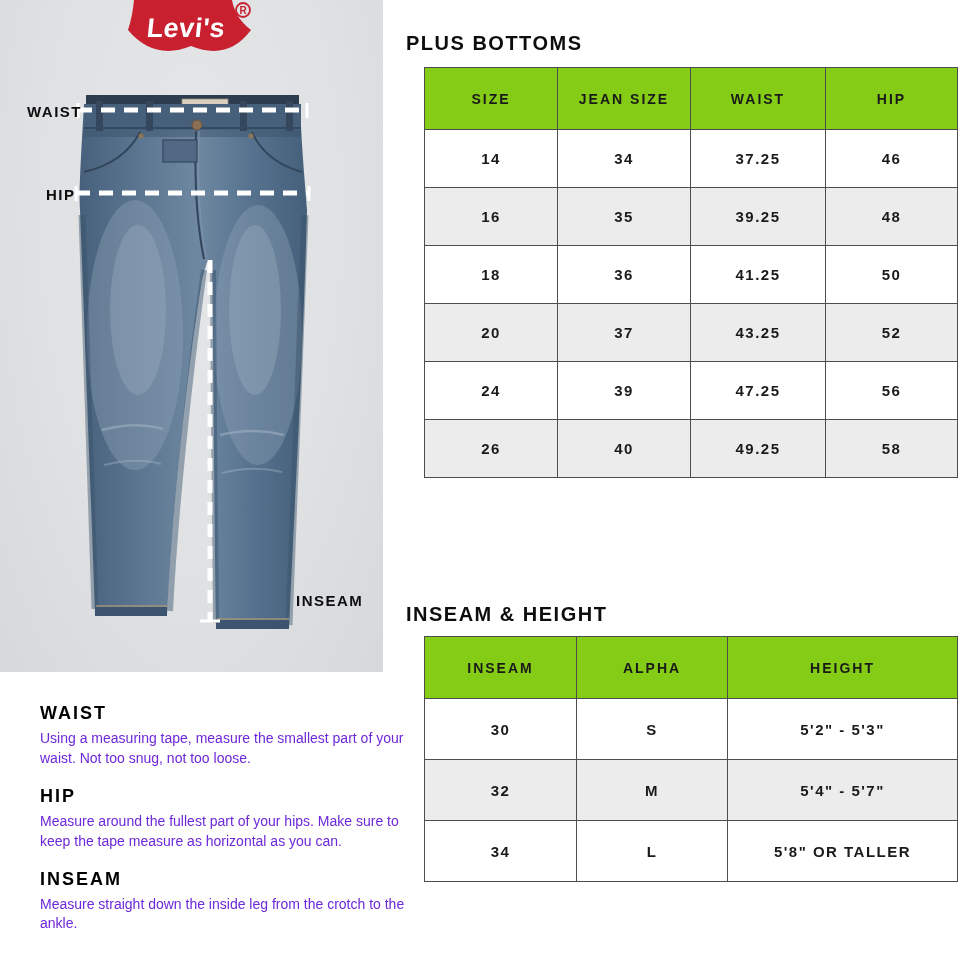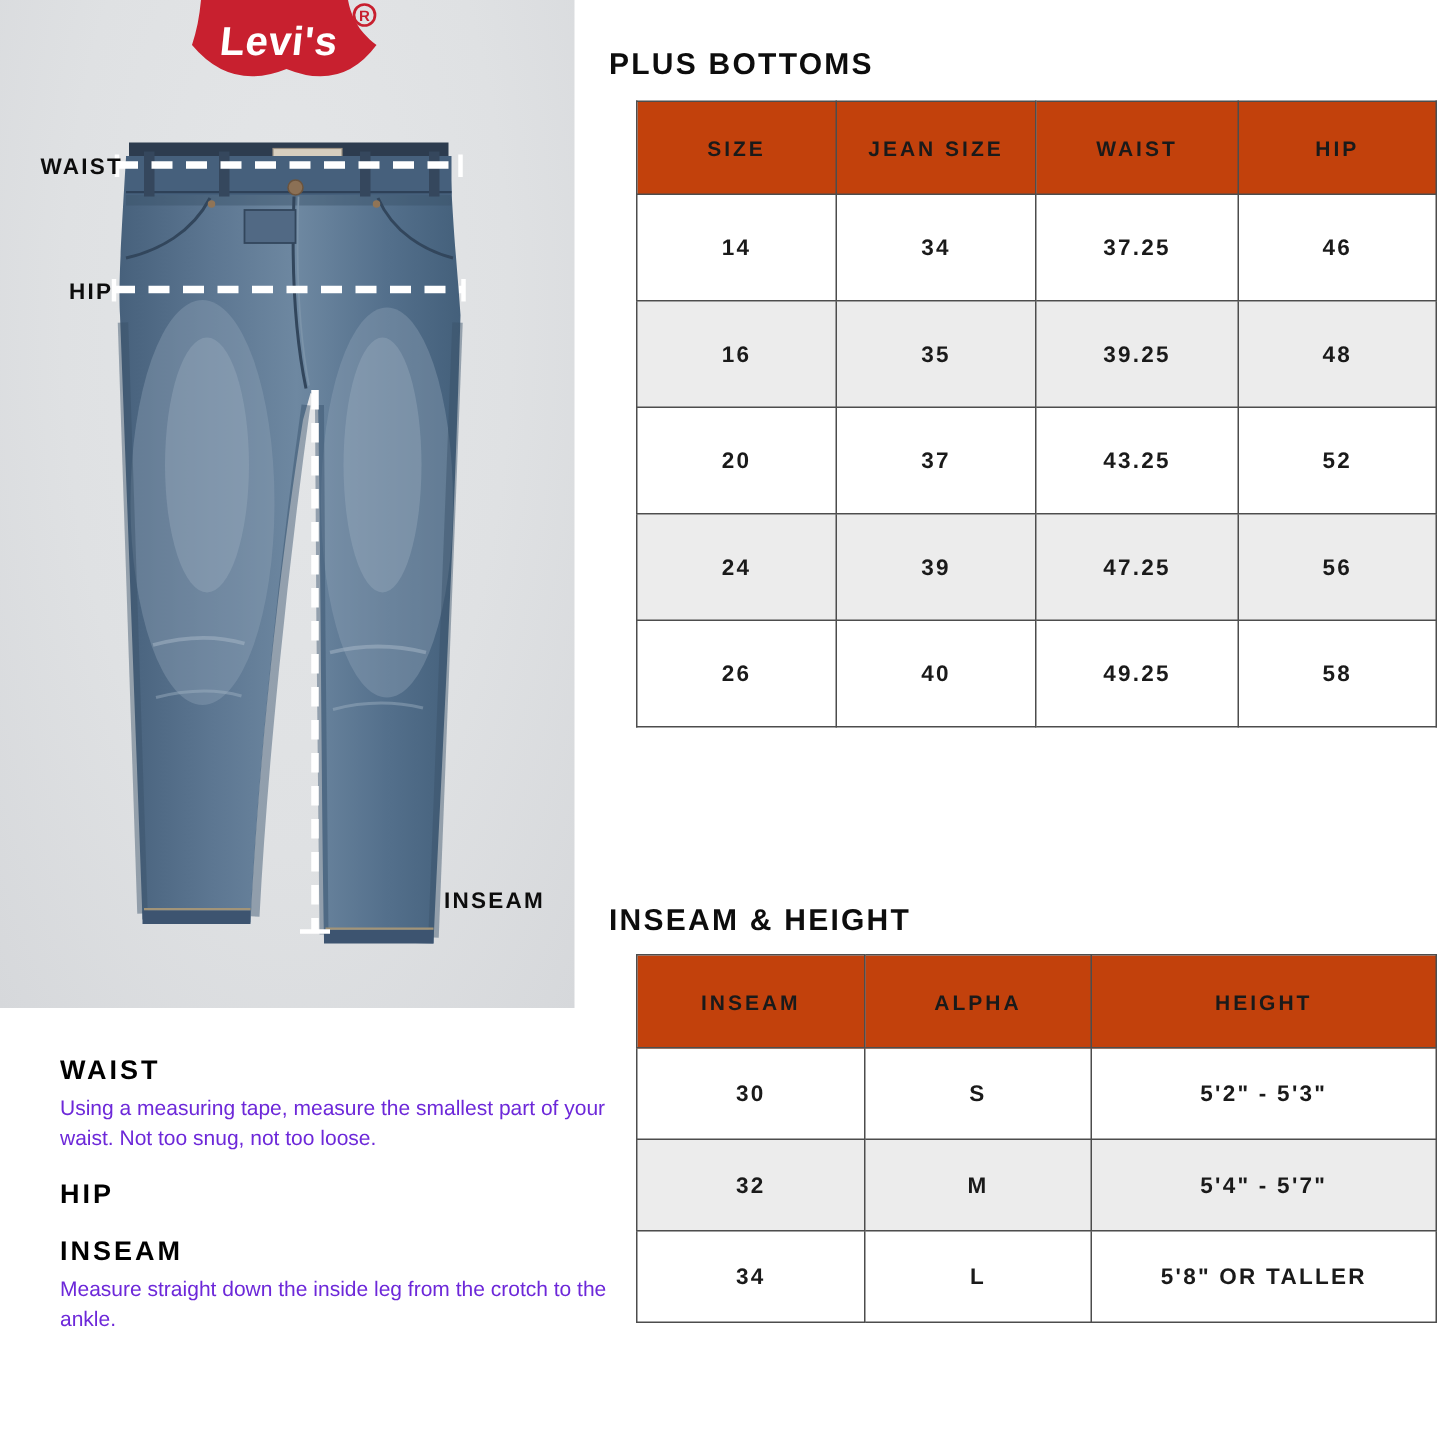--- a/index.html
+++ b/index.html
@@ -43,22 +43,22 @@
     position:absolute; left:424px; width:533px;
     border-collapse:collapse; table-layout:fixed;
     background:#fff;
   }
   .tbl-plus   { top:67px; }
   .tbl-height { top:636px; }
   table.size-table th, table.size-table td {
     border:1.5px solid #4d4d4d; text-align:center; vertical-align:middle;
     font-weight:bold; color:#1a1a1a;
   }
-  table.size-table th { background:#c2410c; font-size:14px; letter-spacing:2px; height:62px; }
-  .tbl-plus td   { font-size:15px; letter-spacing:1.5px; height:71px; }
+  table.size-table th { background:#84cc16; font-size:14px; letter-spacing:2px; height:62px; }
+  .tbl-plus td   { font-size:15px; letter-spacing:1.5px; height:58px; }
   .tbl-height td { font-size:15px; letter-spacing:1.5px; height:61px; }
   table.size-table tbody tr:nth-child(even) td { background:#ececec; }
 </style>
 </head>
 <body>
 
 <div class="stage">
 
   <div class="panel">
 
@@ -194,20 +194,26 @@
           <td>37.25</td>
           <td>46</td>
         </tr>
         <tr>
           <td>16</td>
           <td>35</td>
           <td>39.25</td>
           <td>48</td>
         </tr>
         <tr>
+          <td>18</td>
+          <td>36</td>
+          <td>41.25</td>
+          <td>50</td>
+        </tr>
+        <tr>
           <td>20</td>
           <td>37</td>
           <td>43.25</td>
           <td>52</td>
         </tr>
         <tr>
           <td>24</td>
           <td>39</td>
           <td>47.25</td>
           <td>56</td>
@@ -254,20 +260,21 @@
       </tbody>
   </table>
 
   <div class="instructions">
     <div class="instr-section">
       <div class="instr-heading">WAIST</div>
       <div class="instr-body">Using a measuring tape, measure the smallest part of your waist. Not too snug, not too loose.</div>
     </div>
     <div class="instr-section">
       <div class="instr-heading">HIP</div>
+      <div class="instr-body">Measure around the fullest part of your hips. Make sure to keep the tape measure as horizontal as you can.</div>
     </div>
     <div class="instr-section">
       <div class="instr-heading">INSEAM</div>
       <div class="instr-body">Measure straight down the inside leg from the crotch to the ankle.</div>
     </div>
   </div>
 
 </div>
 
 </body></html>

